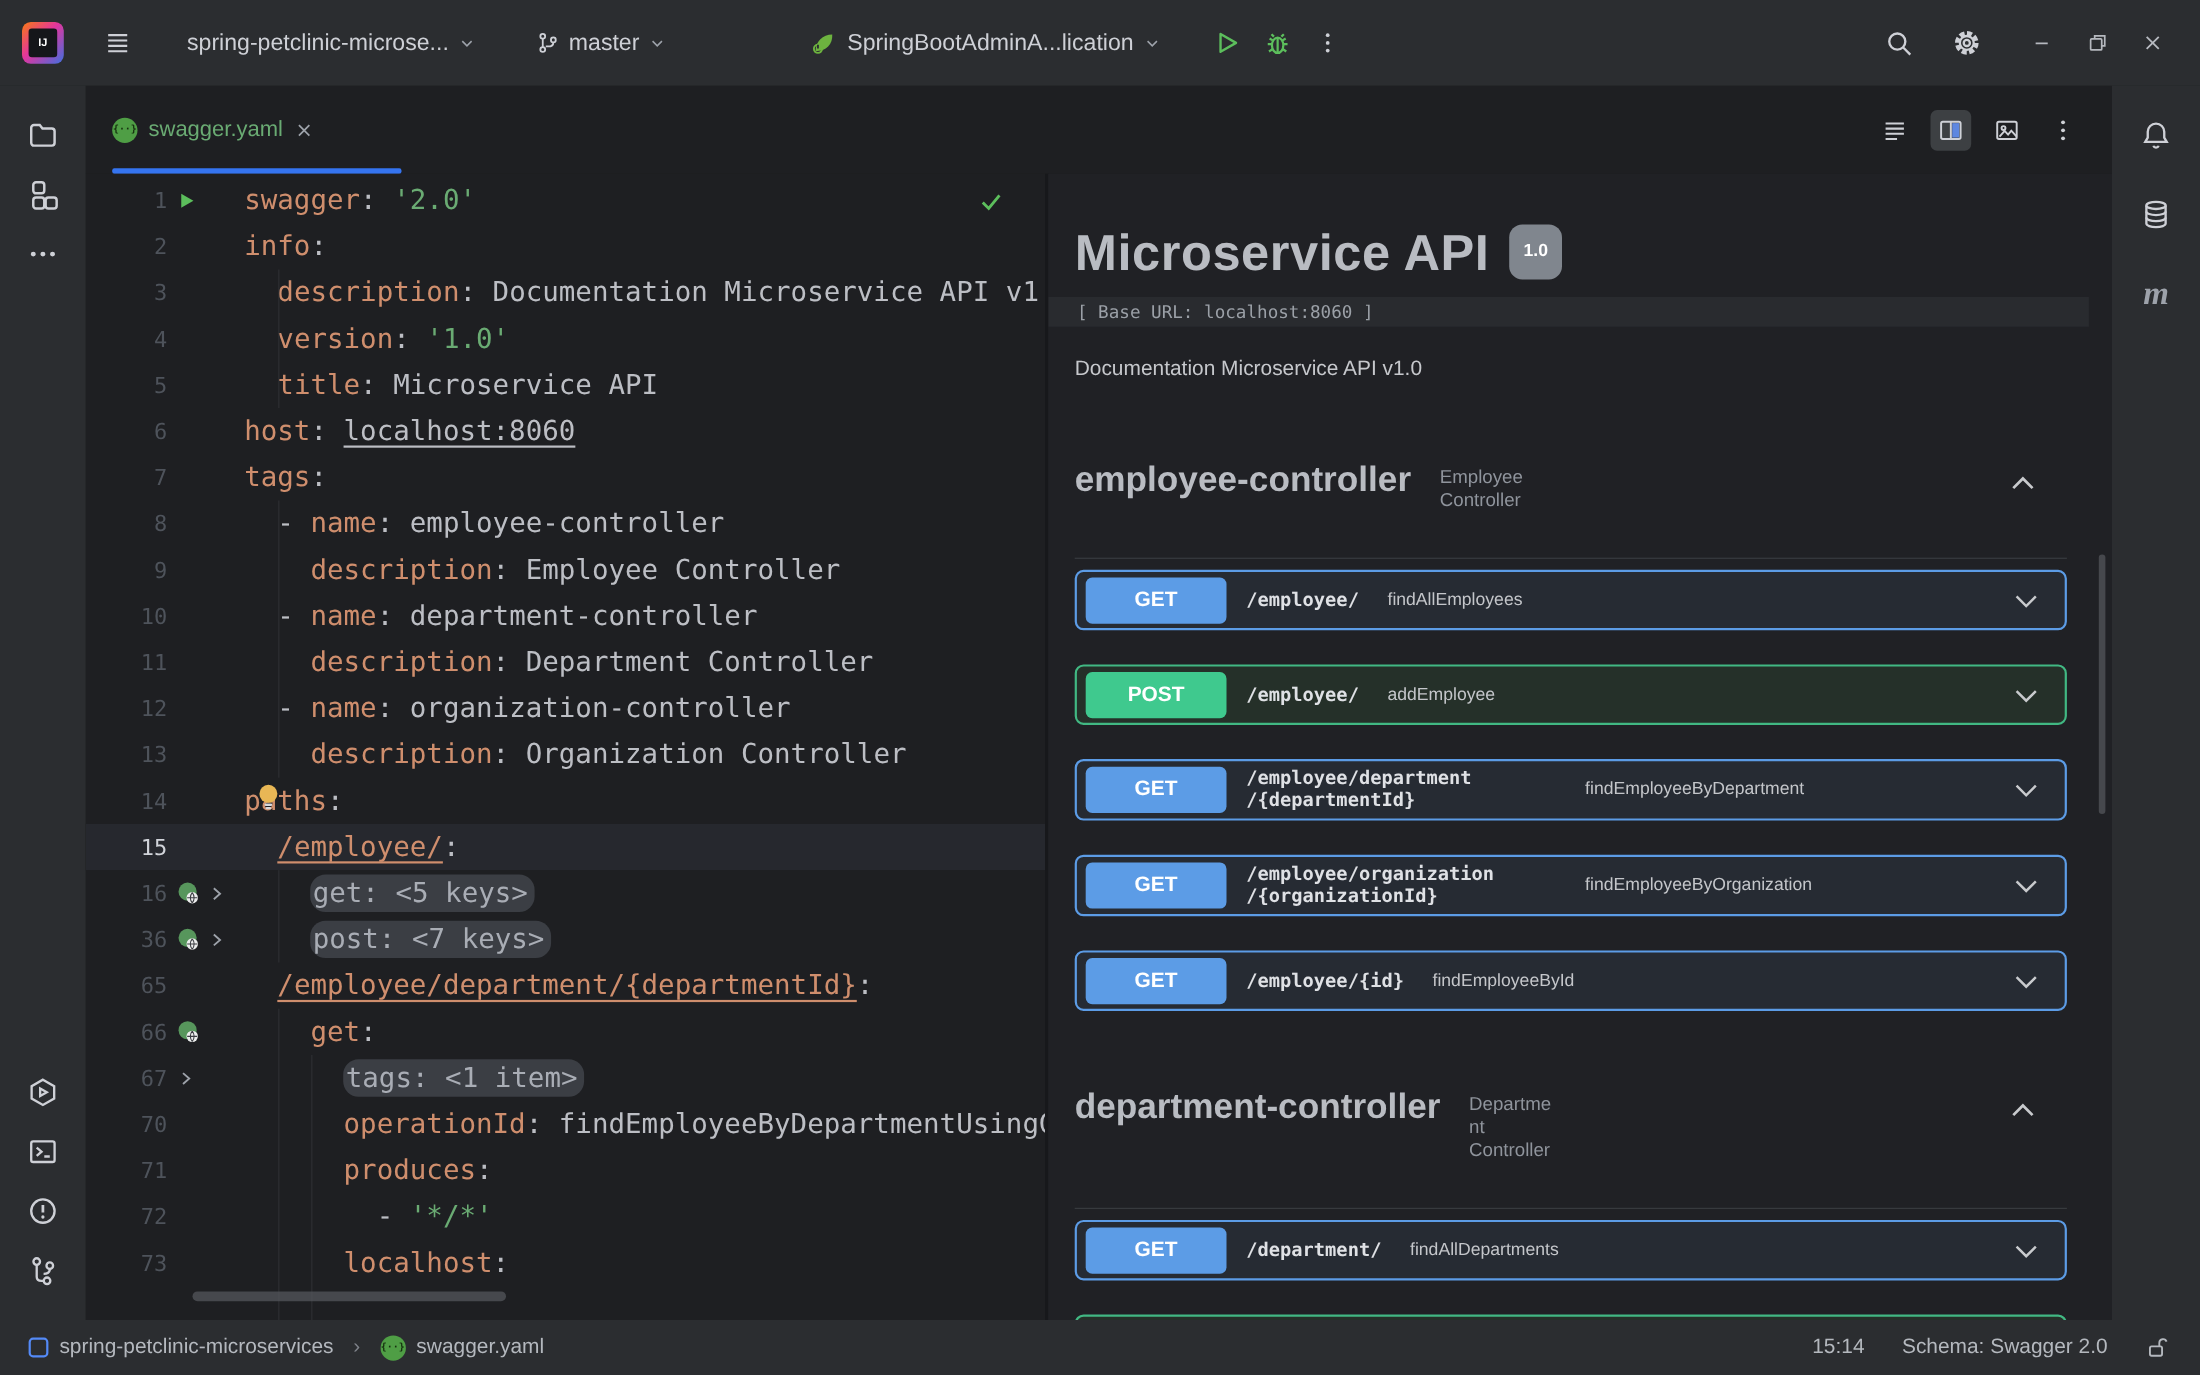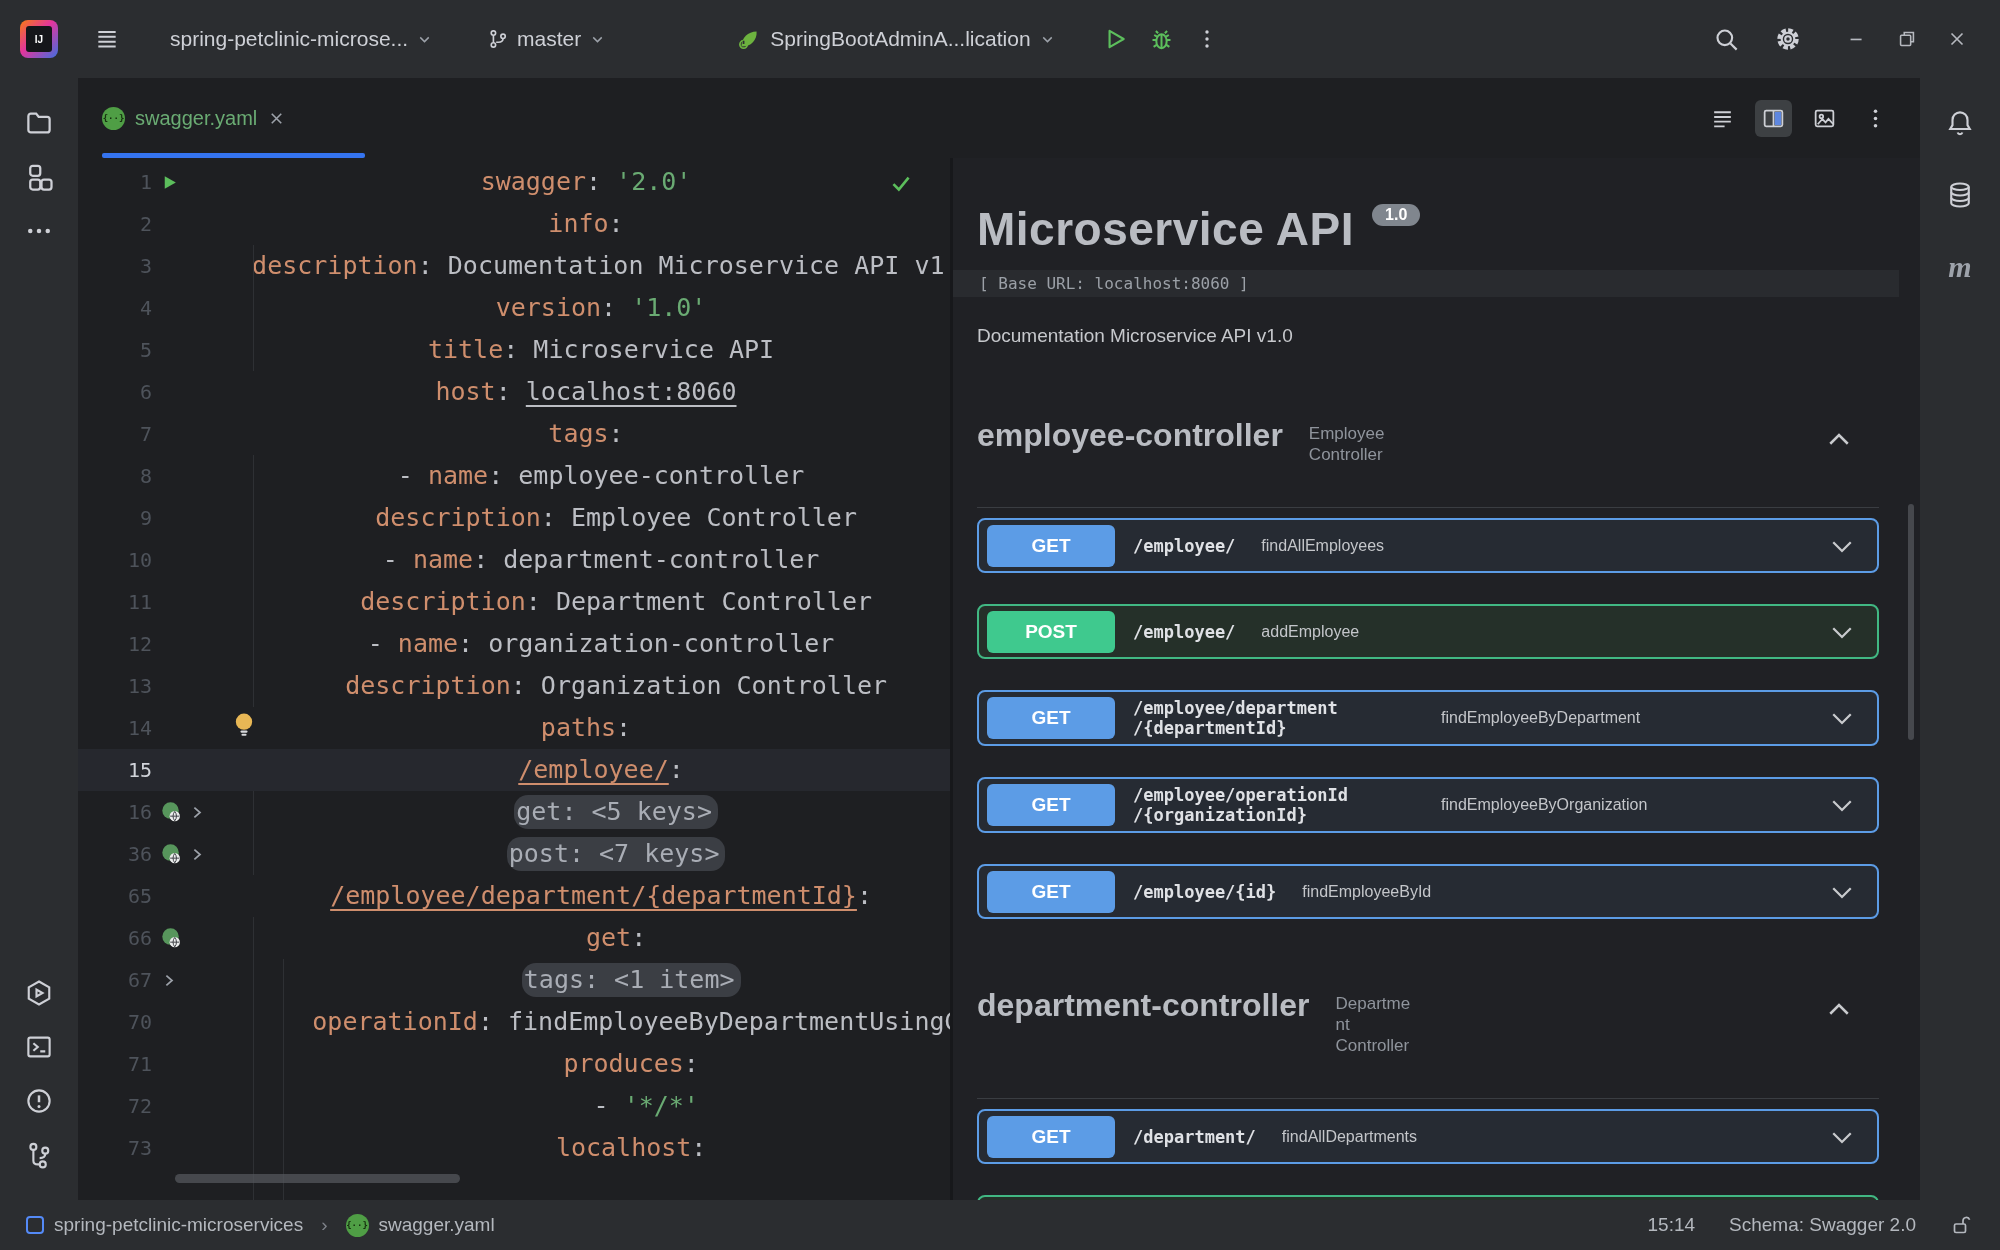--- a/index.html
+++ b/index.html
@@ -39,35 +39,35 @@
   
   .content-row{display:flex;height:1042px;}
   .editor{width:872px;background:#1e1f22;position:relative;overflow:hidden;border-right:3px solid #17181b;}
   .lines{margin-top:3px;position:relative;}
   .line{display:flex;height:42px;line-height:42px;white-space:pre;}
   .line.active{background:#26282e;}
   .gut{width:144px;flex:none;display:flex;align-items:center;}
   .num{width:74px;text-align:right;font:20px "DejaVu Sans Mono",monospace;color:#4e535b;flex:none;}
   .line.active .num{color:#d1d4da;}
   .gicons{display:flex;align-items:center;gap:5px;margin-left:8px;}
-  .code{font:25px/42px "DejaVu Sans Mono",monospace;color:#bcbec4;flex:1;min-width:0;overflow:hidden;text-align:center;}
+  .code{font:25px/42px "DejaVu Sans Mono",monospace;color:#bcbec4;flex:1;min-width:0;overflow:hidden;}
   .k{color:#cf8e6d}.s{color:#6aab73}.p,.t{color:#bcbec4}
   .u{color:#bcbec4;text-decoration:underline;text-underline-offset:5px;}
   .lk{color:#cf8e6d;text-decoration:underline;text-underline-offset:5px;}
   .f{background:#3b3e44;color:#a9adb5;border-radius:14px;padding:2px 6px 3px 2px;}
   .iguide{position:absolute;width:1px;background:#2e3034;}
   .bulb{position:absolute;left:152px;top:552px;}
   .edcheck{position:absolute;right:36px;top:12px;}
   .hscroll{position:absolute;left:97px;top:1016px;width:285px;height:9px;border-radius:5px;background:#54575c;opacity:.75;}
 
   
   .preview{flex:1;background:#202125;position:relative;overflow:hidden;padding:0 0 0 24px;box-sizing:border-box;}
   .pv-title-row{margin-top:44px;display:flex;align-items:flex-start;gap:18px;}
   .pv-title{font-size:46px;font-weight:700;color:#b9bcc2;letter-spacing:.5px;}
-  .pv-badge{background:#80868e;color:#fff;font-size:16px;font-weight:700;border-radius:12px;padding:2px 13px;margin-top:2px;}
+  .pv-badge{background:#80868e;color:#fff;font-size:16px;font-weight:700;border-radius:12px;padding:16px 13px;margin-top:2px;}
   .pv-baseurl{margin-top:14px;margin-left:-24px;padding:4px 0 4px 26px;background:#292b2f;width:920px;
       font:16px "DejaVu Sans Mono",monospace;color:#9ba0a7;}
   .pv-desc{margin-top:28px;font-size:19px;color:#c6c8cc;}
   .sec-head{display:flex;align-items:flex-start;gap:26px;}
   .sec-head.first{margin-top:70px;}
   .sec-head.second{margin-top:68px;}
   .sec-title{font-size:32px;font-weight:700;color:#b9bcc2;}
   .sec-desc{font-size:17px;line-height:21px;color:#8f949c;margin-top:6px;white-space:pre-line;}
   .sec-chevron{margin-left:auto;margin-right:66px;margin-top:8px;}
   .sec-line{height:1px;background:#3a3d42;width:902px;margin-top:42px;}
@@ -419,21 +419,21 @@
                   <div class="ep-sum">findEmployeeByDepartment</div>
                   <span class="ep-chev">
                     <svg width="30" height="30" viewBox="0 0 24 24" fill="none" stroke="#c8cacd" stroke-width="1.8">
                       <path d="M5 9l7 7 7-7"></path>
                     </svg>
                   </span>
                 </div>
                 <div class="ep get h2">
                   <div class="pill">GET</div>
                   <div class="ep-path wide">
-                    <div>/employee/operationId</div>
+                    <div>/employee/organization</div>
                     <div>/{organizationId}</div>
                   </div>
                   <div class="ep-sum">findEmployeeByOrganization</div>
                   <span class="ep-chev">
                     <svg width="30" height="30" viewBox="0 0 24 24" fill="none" stroke="#c8cacd" stroke-width="1.8">
                       <path d="M5 9l7 7 7-7"></path>
                     </svg>
                   </span>
                 </div>
                 <div class="ep get h1">

